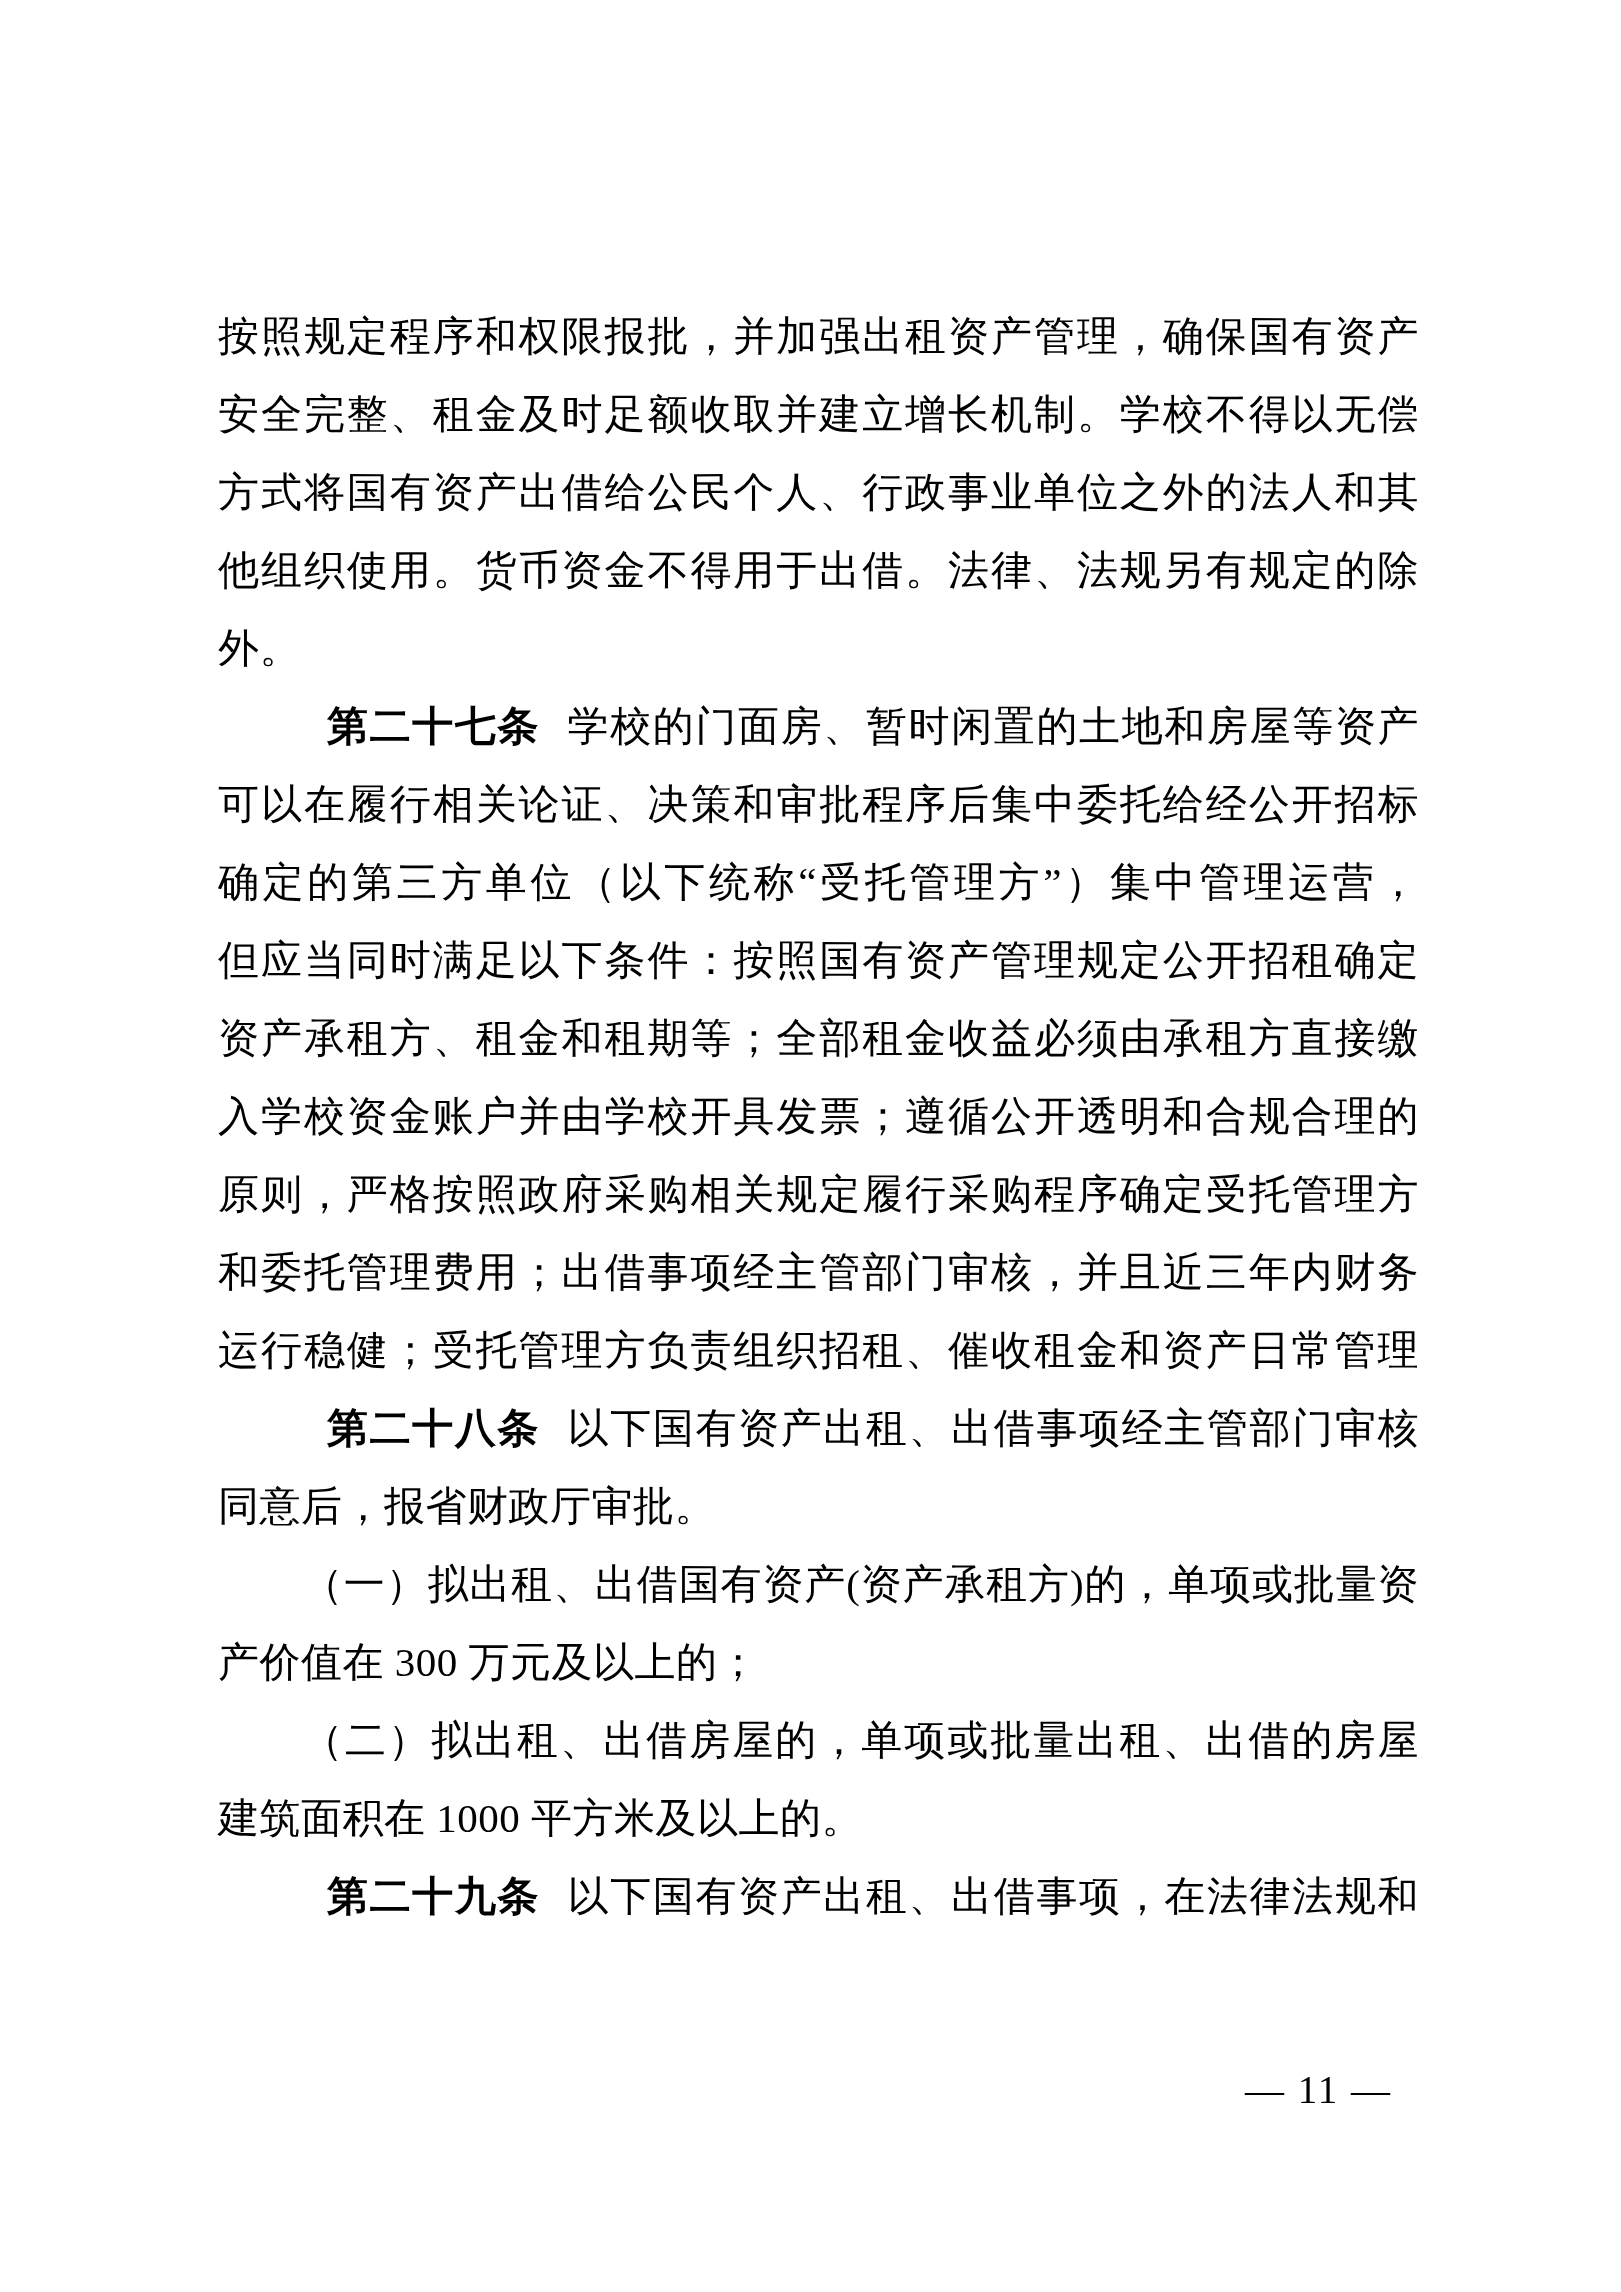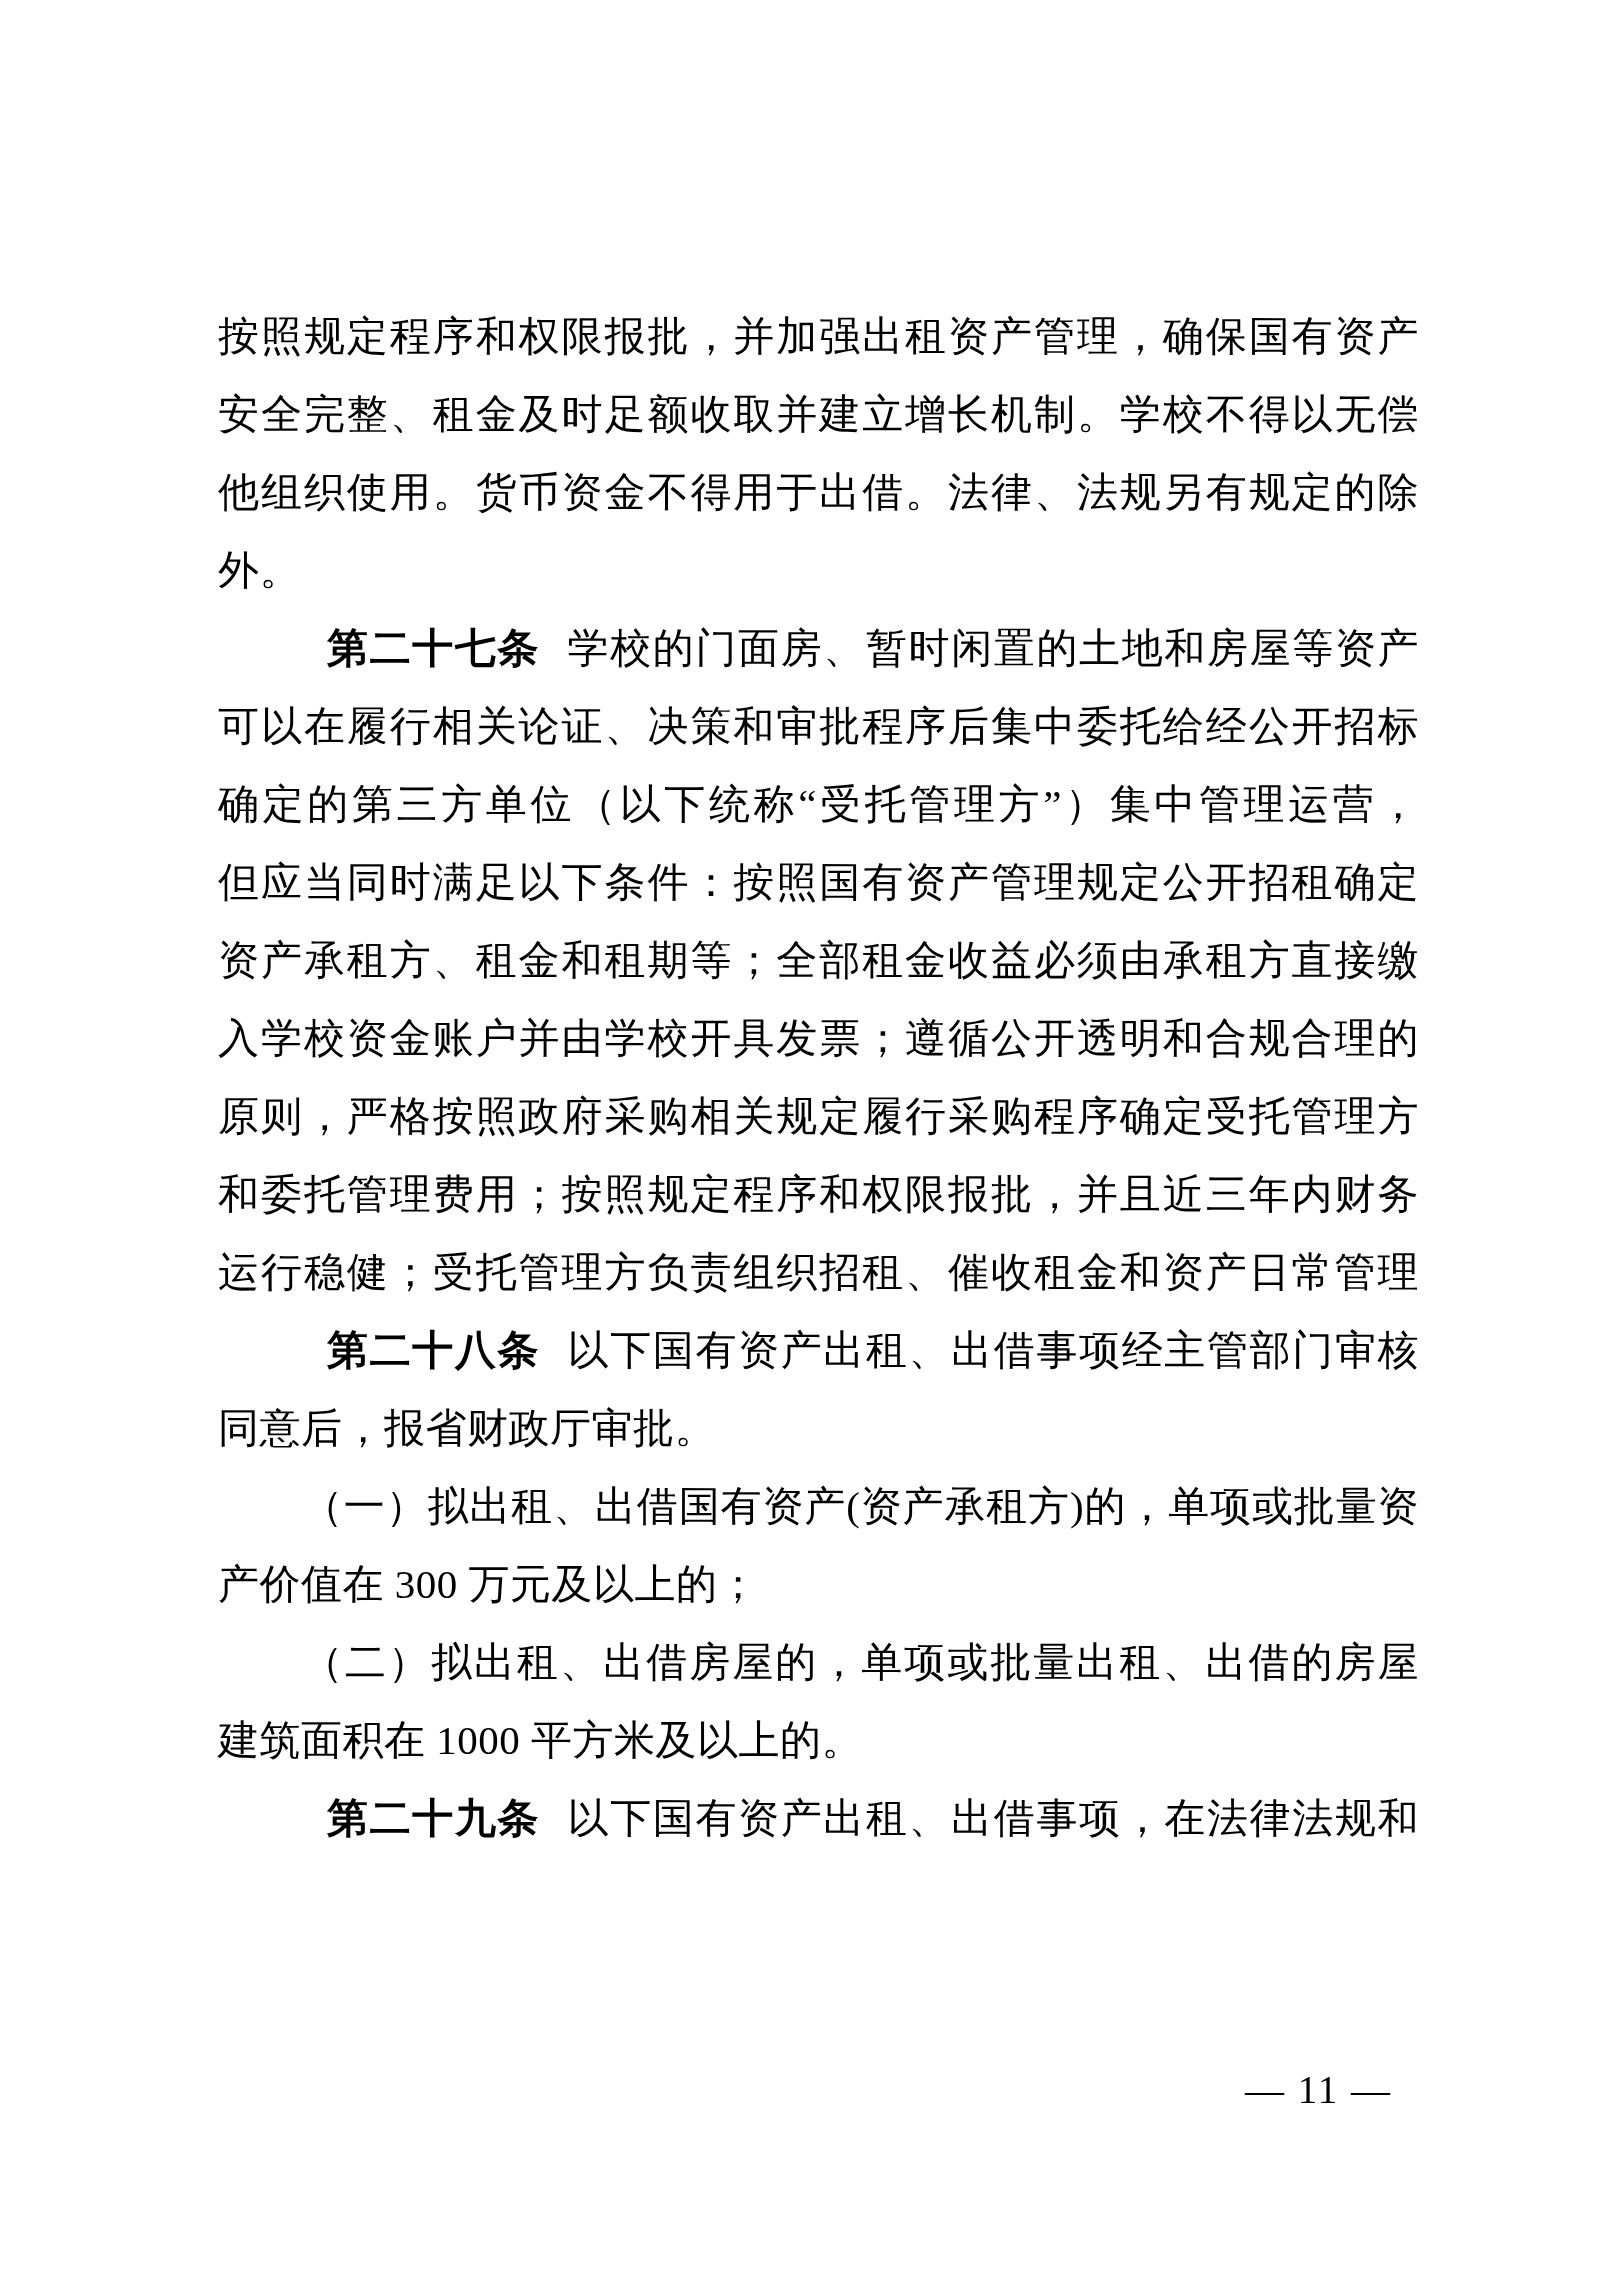--- a/index.html
+++ b/index.html
@@ -53,31 +53,32 @@
   }
 </style>
 </head>
 <body>
 
 <div class="page">
 
   <div class="text-block">
     <div class="line"><span>按照规定程序和权限报批，并加强出租资产管理，确保国有资产</span></div>
     <div class="line"><span>安全完整、租金及时足额收取并建立增长机制。学校不得以无偿</span></div>
+    <div class="line"><span>方式将国有资产出借给公民个人、行政事业单位之外的法人和其</span></div>
     <div class="line"><span>他组织使用。货币资金不得用于出借。法律、法规另有规定的除</span></div>
     <div class="line short"><span>外。</span></div>
 
     <div class="line indent"><span class="head">第二十七条</span><span>学校的门面房、暂时闲置的土地和房屋等资产</span></div>
     <div class="line"><span>可以在履行相关论证、决策和审批程序后集中委托给经公开招标</span></div>
     <div class="line"><span>确定的第三方单位（以下统称“受托管理方”）集中管理运营，</span></div>
     <div class="line"><span>但应当同时满足以下条件：按照国有资产管理规定公开招租确定</span></div>
     <div class="line"><span>资产承租方、租金和租期等；全部租金收益必须由承租方直接缴</span></div>
     <div class="line"><span>入学校资金账户并由学校开具发票；遵循公开透明和合规合理的</span></div>
     <div class="line"><span>原则，严格按照政府采购相关规定履行采购程序确定受托管理方</span></div>
-    <div class="line"><span>和委托管理费用；按照规定程序和权限报批，并且近三年内财务</span></div>
+    <div class="line"><span>和委托管理费用；出借事项经主管部门审核，并且近三年内财务</span></div>
     <div class="line"><span>运行稳健；受托管理方负责组织招租、催收租金和资产日常管理</span></div>
 
     <div class="line indent"><span class="head">第二十八条</span><span>以下国有资产出租、出借事项经主管部门审核</span></div>
     <div class="line short"><span>同意后，报省财政厅审批。</span></div>
 
     <div class="line indent"><span>（一）拟出租、出借国有资产(资产承租方)的，单项或批量资</span></div>
     <div class="line short"><span>产价值在 300 万元及以上的；</span></div>
     <div class="line indent"><span>（二）拟出租、出借房屋的，单项或批量出租、出借的房屋</span></div>
     <div class="line short"><span>建筑面积在 1000 平方米及以上的。</span></div>
 

